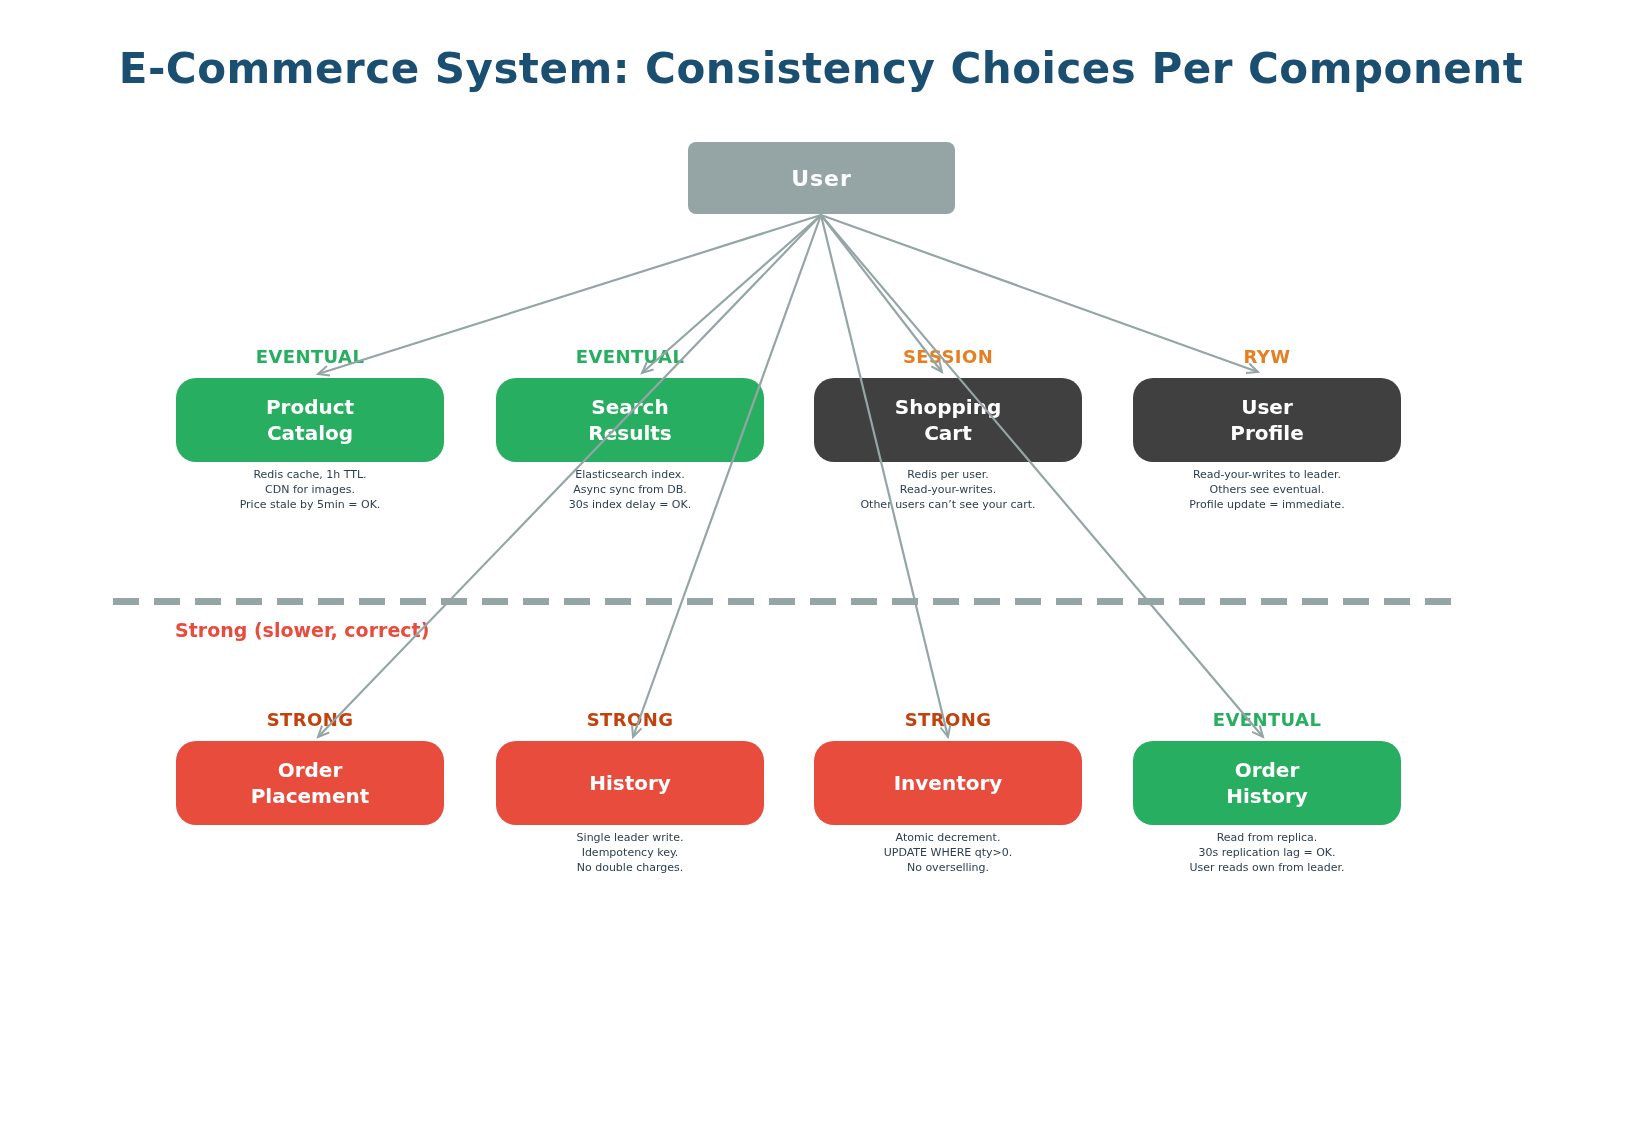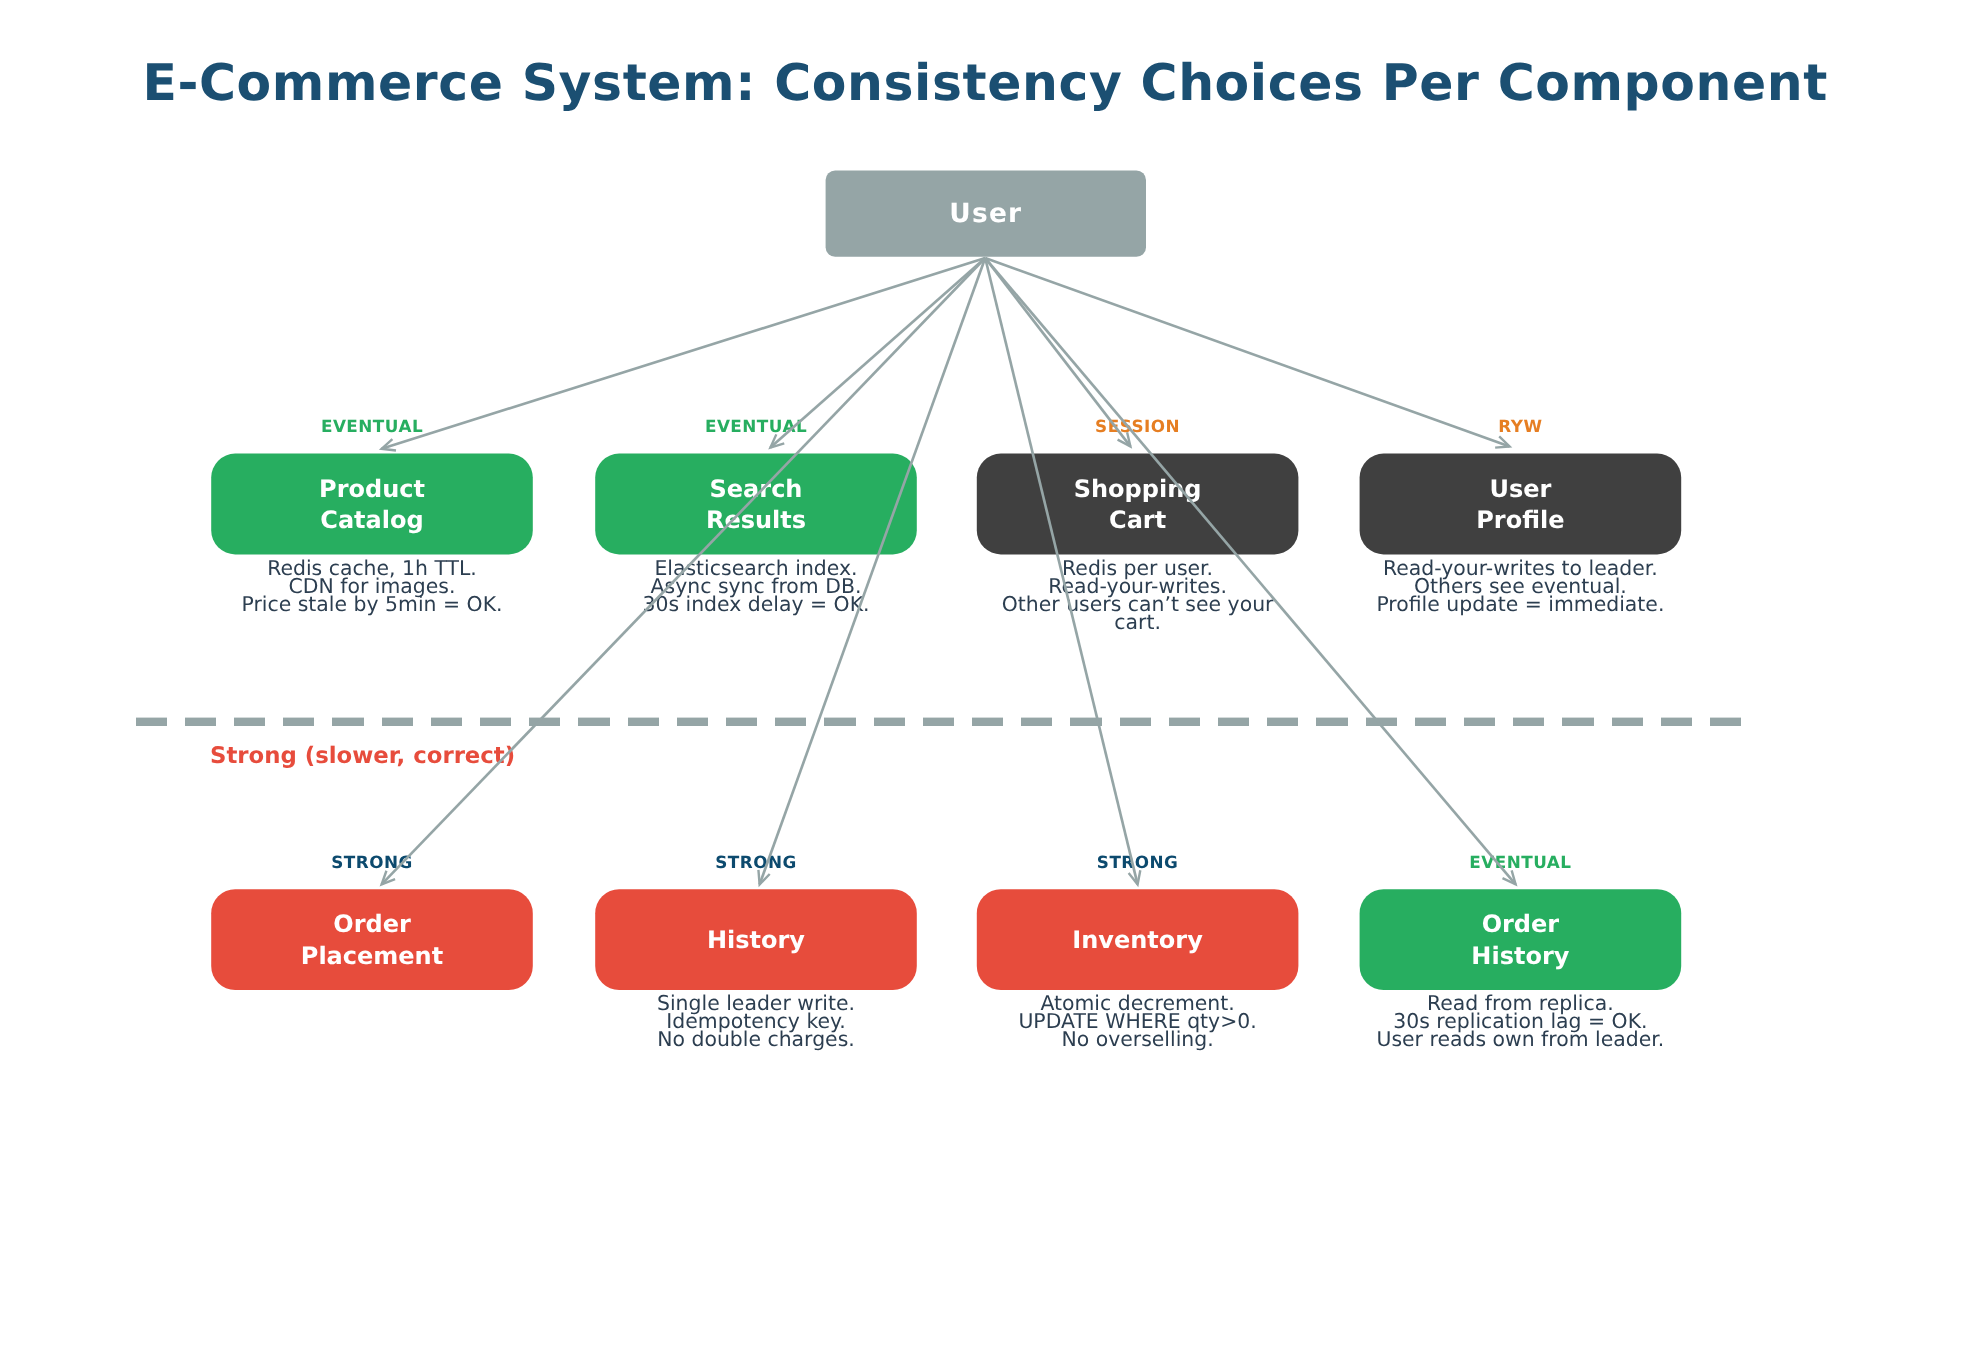--- a/index.html
+++ b/index.html
@@ -30,37 +30,37 @@
   .component{
     position:absolute;width:268px;text-align:center;z-index:1;
   }
   .top{top:346px;}
   .bottom{top:709px;}
   .col1{left:176px;}
   .col2{left:496px;}
   .col3{left:814px;}
   .col4{left:1133px;}
   .tag{
-    font-size:14px;font-weight:bold;letter-spacing:.4px;
+    font-size:18px;font-weight:bold;letter-spacing:.4px;
     height:21px;line-height:21px;margin-bottom:11px;
   }
   .box{
     width:268px;height:84px;border-radius:20px;
     display:flex;align-items:center;justify-content:center;
     color:#ffffff;font-size:20px;font-weight:bold;
     line-height:26px;white-space:pre-line;
   }
   .caption{
     margin-top:5px;
-    font-size:17px;line-height:15px;color:#2c3e50;
+    font-size:11px;line-height:15px;color:#2c3e50;
     white-space:pre-line;
   }
   .green-t{color:#27ae60;}
   .orange-t{color:#e67e22;}
-  .red-t{color:#0c4a6e;}
+  .red-t{color:#c2410c;}
   .green-b{background:#27ae60;}
   .orange-b{background:#404040;}
   .red-b{background:#e74c3c;}
   .zone-label{
     position:absolute;left:175px;
     font-size:19px;font-weight:bold;z-index:1;
   }
   .zone-green{top:560px;color:#27ae60;}
   .zone-red{top:619px;color:#e74c3c;}
   .divider{

